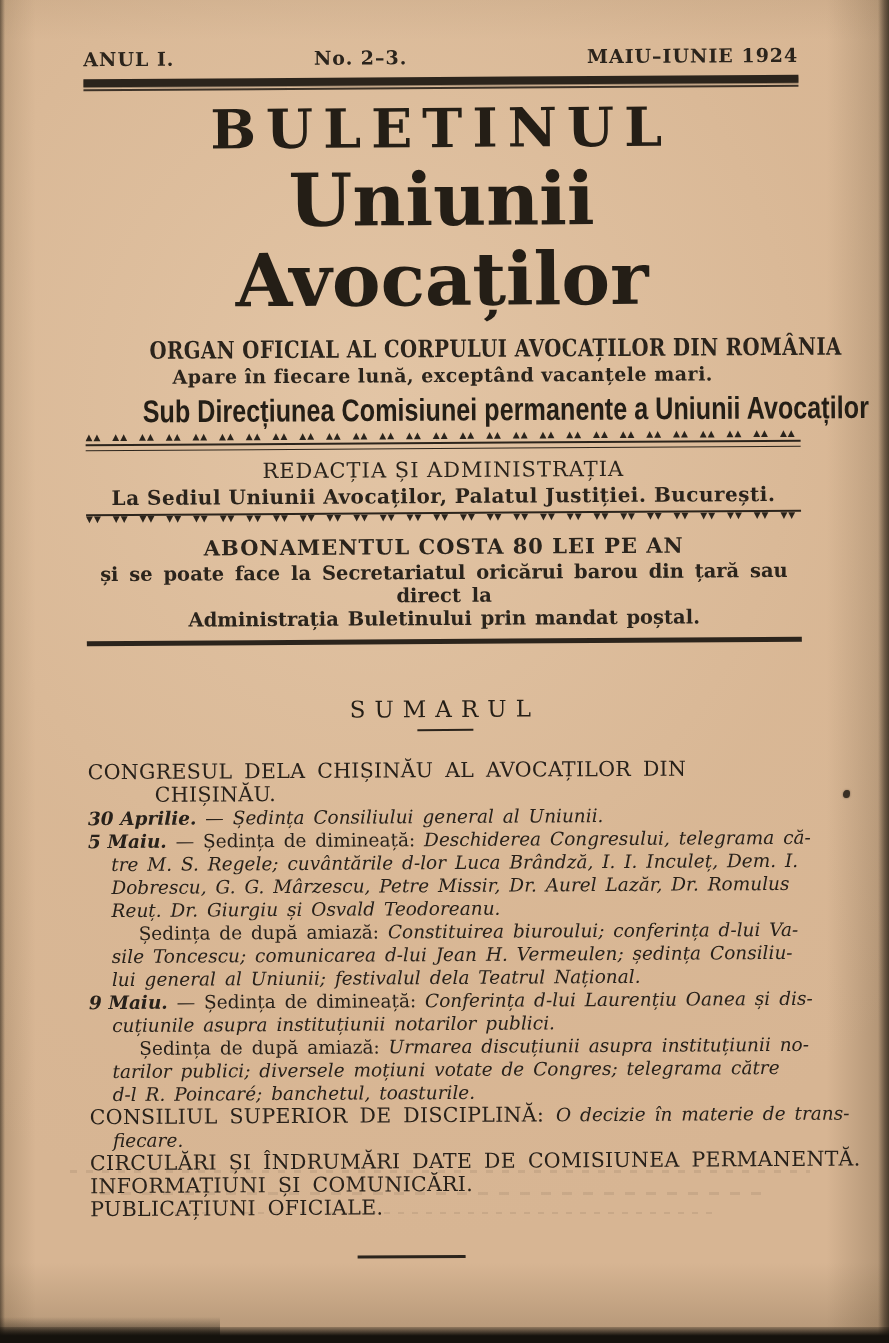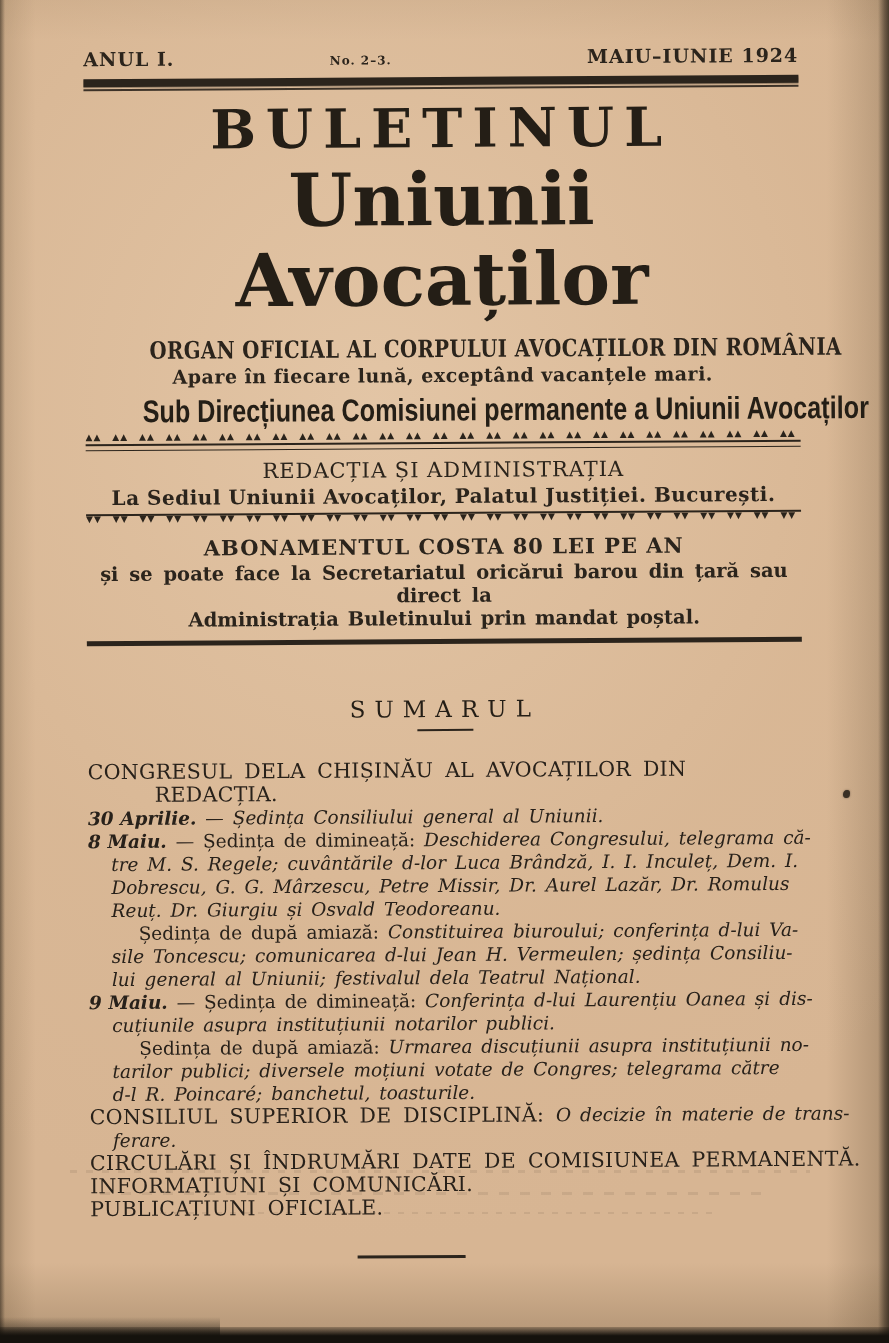--- a/index.html
+++ b/index.html
@@ -58,21 +58,21 @@
     box-sizing: border-box;
     transform: rotate(-0.35deg);
     transform-origin: 50% 40%;
   }
 
   
   .header-row {
     display: flex; justify-content: space-between; align-items: baseline;
     font-weight: bold; font-size: 19px; letter-spacing: 1px;
   }
-  .header-issue { margin-left: -40px; font-size: 12px; }
+  .header-issue { margin-left: -40px; font-size: 19px; }
   .rule-thick-top { margin-top: 9px; height: 8px; background: #2b241c; box-shadow: 0 1px 0 rgba(43,36,28,0.35); }
   .rule-thin-under { margin-top: 2px; height: 2px; background: #2b241c; opacity: 0.9; }
 
   
   .title1 {
     margin-top: 12px; text-align: center;
     font-size: 54px; font-weight: bold; letter-spacing: 10px; line-height: 1;
     color: #241e16;
   }
   .title2 {
@@ -179,36 +179,36 @@
     <div class="sub2">și se poate face la Secretariatul oricărui barou din țară sau direct la</div>
     <div class="sub3">Administrația Buletinului prin mandat poștal.</div>
 
     <div class="rule-mid"></div>
 
     <div class="sumarul-heading">SUMARUL</div>
     <div class="sumarul-underline"></div>
 
     <div class="sumarul-list">
         <div class="sum-line ind0"><span class="seg-caps">CONGRESUL DELA CHIȘINĂU AL AVOCAȚILOR DIN</span></div>
-        <div class="sum-line ind3"><span class="seg-caps">REDACȚIA.</span></div>
+        <div class="sum-line ind3"><span class="seg-caps">CHIȘINĂU.</span></div>
         <div class="sum-line ind0"><span class="seg-bold">30 Aprilie.</span><span class="seg-plain"> — </span><span class="seg-italic">Ședința Consiliului general al Uniunii.</span></div>
-        <div class="sum-line ind0"><span class="seg-bold">8 Maiu.</span><span class="seg-plain"> — Ședința de dimineață: </span><span class="seg-italic">Deschiderea Congresului, telegrama că-</span></div>
+        <div class="sum-line ind0"><span class="seg-bold">5 Maiu.</span><span class="seg-plain"> — Ședința de dimineață: </span><span class="seg-italic">Deschiderea Congresului, telegrama că-</span></div>
         <div class="sum-line ind1"><span class="seg-italic">tre M. S. Regele; cuvântările d-lor Luca Brândză, I. I. Inculeț, Dem. I.</span></div>
         <div class="sum-line ind1"><span class="seg-italic">Dobrescu, G. G. Mârzescu, Petre Missir, Dr. Aurel Lazăr, Dr. Romulus</span></div>
         <div class="sum-line ind1"><span class="seg-italic">Reuț. Dr. Giurgiu și Osvald Teodoreanu.</span></div>
         <div class="sum-line ind2"><span class="seg-plain">Ședința de după amiază: </span><span class="seg-italic">Constituirea biuroului; conferința d-lui Va-</span></div>
         <div class="sum-line ind1"><span class="seg-italic">sile Toncescu; comunicarea d-lui Jean H. Vermeulen; ședința Consiliu-</span></div>
         <div class="sum-line ind1"><span class="seg-italic">lui general al Uniunii; festivalul dela Teatrul Național.</span></div>
         <div class="sum-line ind0"><span class="seg-bold">9 Maiu.</span><span class="seg-plain"> — Ședința de dimineață: </span><span class="seg-italic">Conferința d-lui Laurențiu Oanea și dis-</span></div>
         <div class="sum-line ind1"><span class="seg-italic">cuțiunile asupra instituțiunii notarilor publici.</span></div>
         <div class="sum-line ind2"><span class="seg-plain">Ședința de după amiază: </span><span class="seg-italic">Urmarea discuțiunii asupra instituțiunii no-</span></div>
         <div class="sum-line ind1"><span class="seg-italic">tarilor publici; diversele moțiuni votate de Congres; telegrama către</span></div>
         <div class="sum-line ind1"><span class="seg-italic">d-l R. Poincaré; banchetul, toasturile.</span></div>
         <div class="sum-line ind0"><span class="seg-caps">CONSILIUL SUPERIOR DE DISCIPLINĂ: </span><span class="seg-italic">O decizie în materie de trans-</span></div>
-        <div class="sum-line ind1"><span class="seg-italic">ferare.</span></div>
+        <div class="sum-line ind1"><span class="seg-italic">fiecare.</span></div>
         <div class="sum-line ind0"><span class="seg-caps">CIRCULĂRI ȘI ÎNDRUMĂRI DATE DE COMISIUNEA PERMANENTĂ.</span></div>
         <div class="sum-line ind0"><span class="seg-caps">INFORMAȚIUNI ȘI COMUNICĂRI.</span></div>
         <div class="sum-line ind0"><span class="seg-caps">PUBLICAȚIUNI OFICIALE.</span></div>
       </div>
 
     <div class="rule-end"></div>
 
   </div>
 
   <div class="showthrough"></div>

